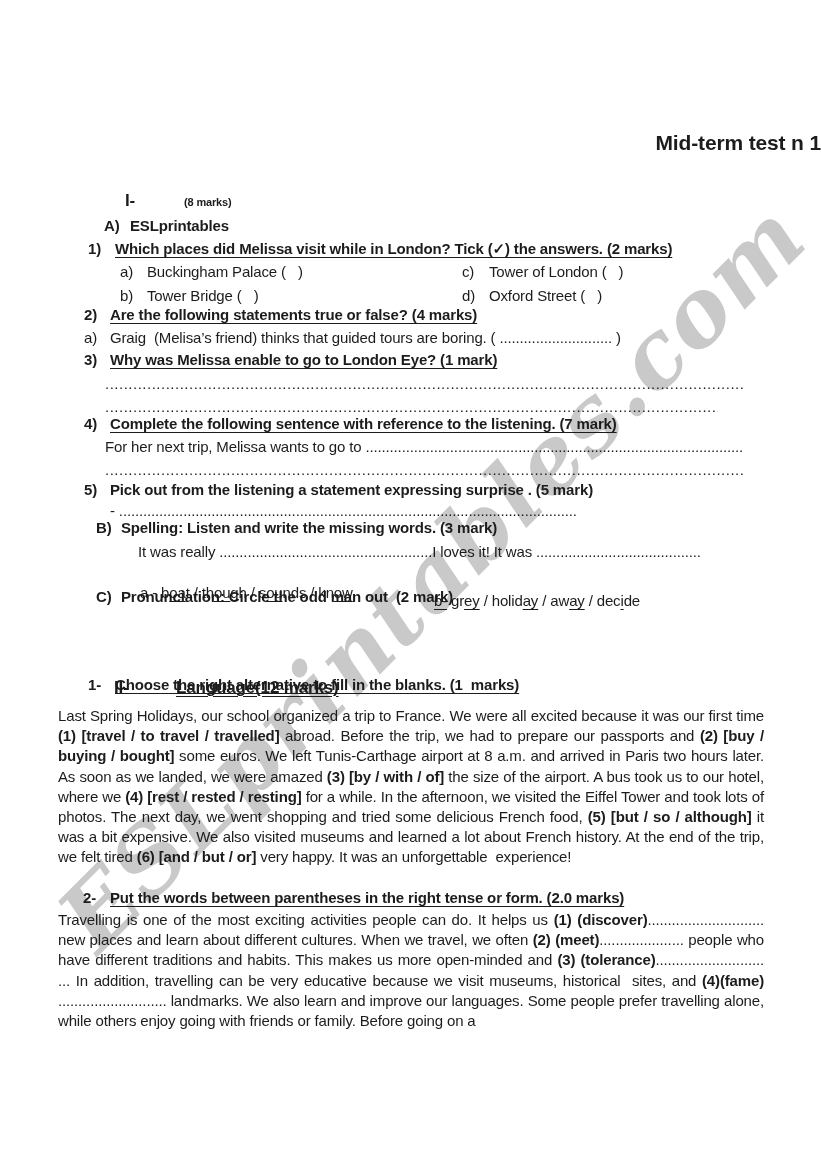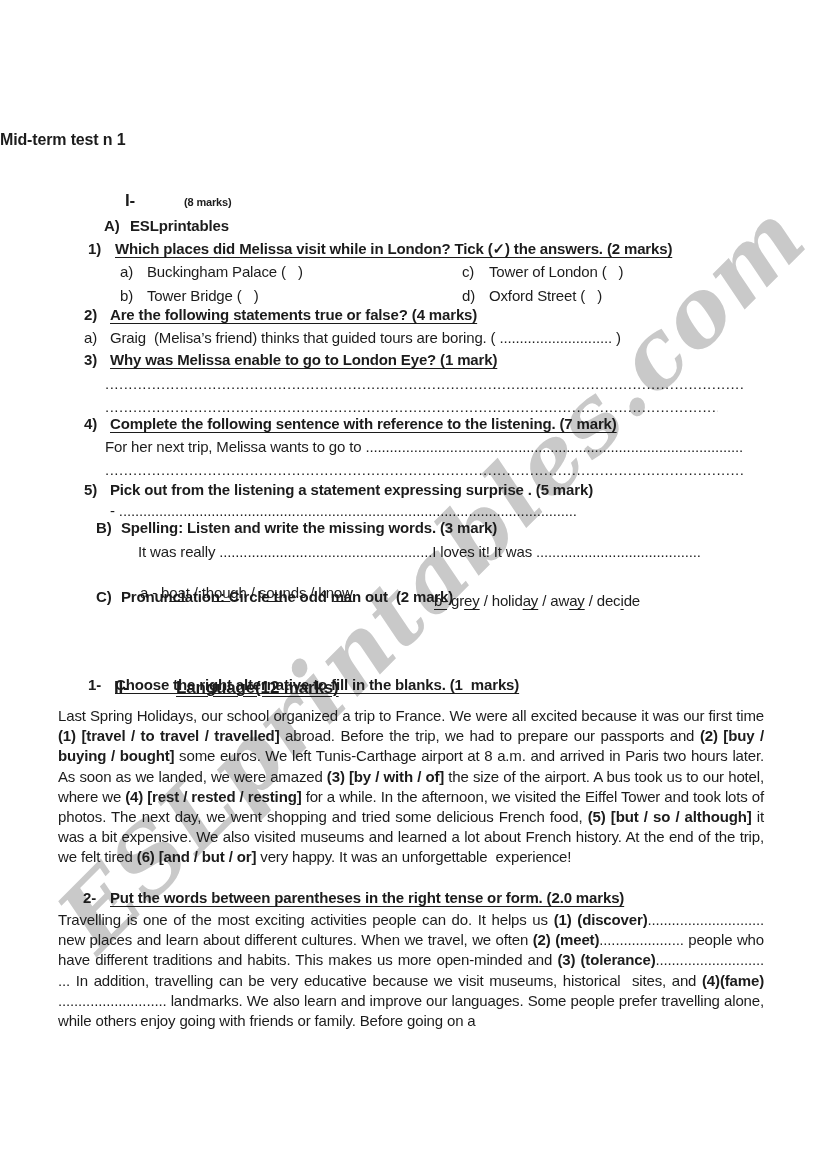--- a/index.html
+++ b/index.html
@@ -26,21 +26,21 @@
     position:absolute;display:flex;align-items:baseline;
     font-size:15px;line-height:20px;white-space:pre;
   }
   .b{font-weight:bold;}
   .u{text-decoration:underline;text-decoration-thickness:1.4px;text-underline-offset:2.5px;}
   .num{flex:0 0 auto;font-weight:bold;}
   .lbl{flex:0 0 auto;}
   .big{font-size:17px;}
   .title{
     position:absolute;top:131px;left:0;width:100%;
-    text-align:left;font-weight:bold;font-size:16px;
+    text-align:right;font-weight:bold;font-size:21px;
   }
   .clip{overflow:hidden;white-space:nowrap;}
   .dots{letter-spacing:0.5px;}
   .optgrid{
     position:absolute;top:261px;left:120px;
     display:grid;grid-template-columns:342px auto;
     row-gap:2px;font-size:15px;line-height:22px;
   }
   .opt{display:flex;align-items:baseline;white-space:pre;}
   .opt .lbl{width:27px;}

